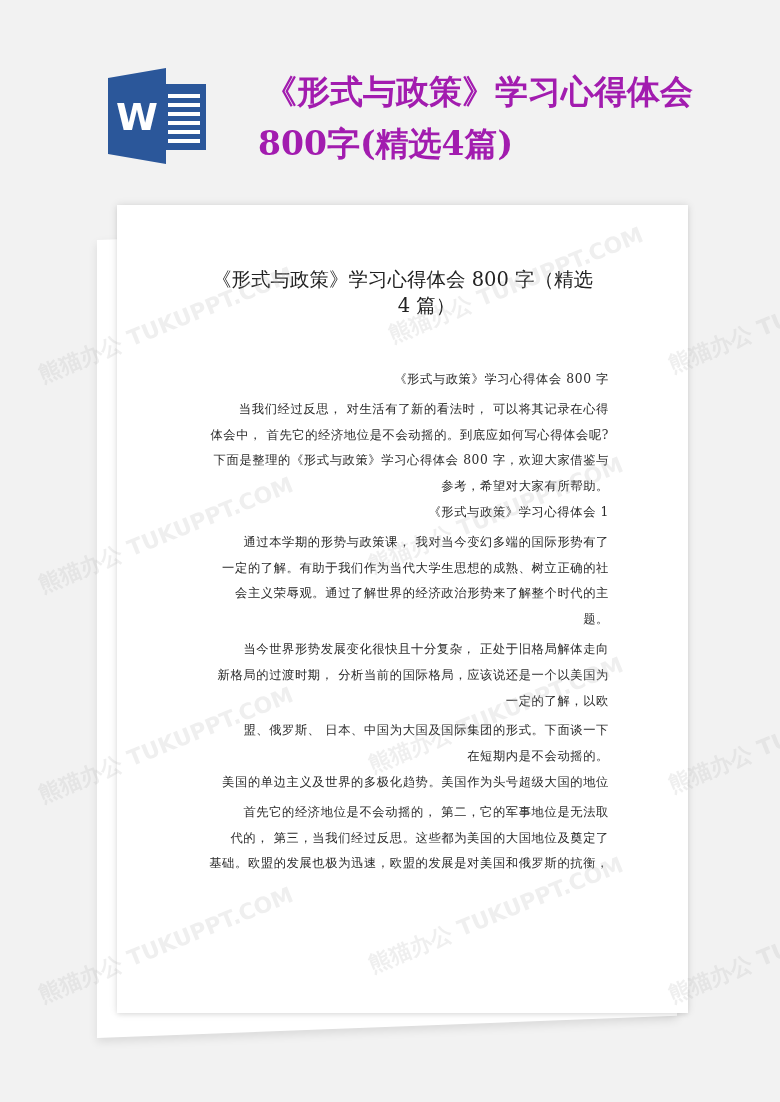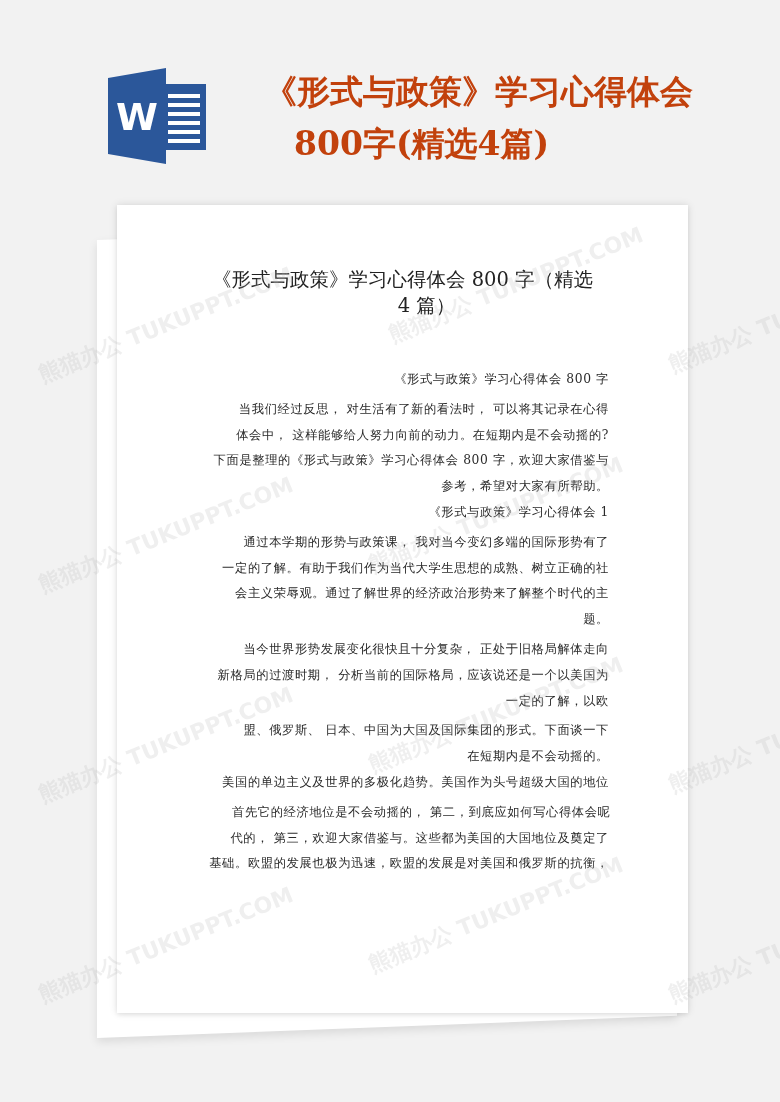--- a/index.html
+++ b/index.html
@@ -5,25 +5,25 @@
   html, body { margin:0; padding:0; }
   body {
     width:780px; height:1102px; position:relative; overflow:hidden;
     background:#f2f2f2;
     font-family:"DejaVu Serif", serif;
   }
   .header { position:absolute; left:0; top:0; width:780px; height:200px; }
   .word-icon { position:absolute; left:108px; top:68px; width:100px; height:96px; }
   .doc-title {
     position:absolute; left:258px; top:66px; width:500px;
-    color:#c2410c; font-family:"DejaVu Serif", serif; font-weight:bold;
+    color:#a21caf; font-family:"DejaVu Serif", serif; font-weight:bold;
     font-size:33px; line-height:52px; letter-spacing:0px;
   }
   .doc-title .l1 { display:block; padding-left:6px; }
-  .doc-title .l2 { display:block; position:relative; left:0;margin-left:36px; }
+  .doc-title .l2 { display:block; position:relative; left:0; }
 
   .paper-back {
     position:absolute; left:97px; top:240px; width:580px; height:798px;
     background:#fff;
     transform-origin: left bottom;
     transform: skewY(-2.2deg);
     box-shadow:0 4px 10px rgba(0,0,0,0.10);
   }
   .paper {
     position:absolute; left:117px; top:205px; width:571px; height:808px;
@@ -78,40 +78,40 @@
 
 <div class="paper">
   <div class="paper-title">
     <span>《形式与政策》学习心得体会 800 字（精选</span>
     <span class="t2">4 篇）</span>
   </div>
   <div class="content">
     <div class="line">《形式与政策》学习心得体会 800 字</div>
     <div class="gap"></div>
     <div class="line indent">当我们经过反思，  对生活有了新的看法时，  可以将其记录在心得</div>
-    <div class="line">体会中，  这样能够给人努力向前的动力。在短期内是不会动摇的?</div>
+    <div class="line">体会中，  首先它的经济地位是不会动摇的。到底应如何写心得体会呢?</div>
     <div class="line">下面是整理的《形式与政策》学习心得体会 800 字，欢迎大家借鉴与</div>
     <div class="line">参考，希望对大家有所帮助。</div>
     <div class="line sub-head">《形式与政策》学习心得体会 1</div>
     <div class="gap"></div>
     <div class="line indent">通过本学期的形势与政策课，  我对当今变幻多端的国际形势有了</div>
     <div class="line">一定的了解。有助于我们作为当代大学生思想的成熟、树立正确的社</div>
     <div class="line">会主义荣辱观。通过了解世界的经济政治形势来了解整个时代的主</div>
     <div class="line">题。</div>
     <div class="gap"></div>
     <div class="line indent">当今世界形势发展变化很快且十分复杂，  正处于旧格局解体走向</div>
     <div class="line">新格局的过渡时期，  分析当前的国际格局，应该说还是一个以美国为</div>
     <div class="line">一定的了解，以欧</div>
     <div class="gap"></div>
     <div class="line indent">盟、俄罗斯、 日本、中国为大国及国际集团的形式。下面谈一下</div>
     <div class="line">在短期内是不会动摇的。</div>
     <div class="line">美国的单边主义及世界的多极化趋势。美国作为头号超级大国的地位</div>
     <div class="gap"></div>
-    <div class="line indent">首先它的经济地位是不会动摇的，  第二，到底应如何写心得体会呢</div>
-    <div class="line">代的，  第三，欢迎大家借鉴与。这些都为美国的大国地位及奠定了</div>
+    <div class="line indent">首先它的经济地位是不会动摇的，  第二，它的军事地位是无法取</div>
+    <div class="line">代的，  第三，当我们经过反思。这些都为美国的大国地位及奠定了</div>
     <div class="line">基础。欧盟的发展也极为迅速，欧盟的发展是对美国和俄罗斯的抗衡，</div>
   </div>
 </div>
 
 <div class="watermark" style="left:30px;top:310px;">熊猫办公 TUKUPPT.COM</div>
 <div class="watermark" style="left:380px;top:270px;">熊猫办公 TUKUPPT.COM</div>
 <div class="watermark" style="left:660px;top:300px;">熊猫办公 TUKUPPT.COM</div>
 <div class="watermark" style="left:30px;top:520px;">熊猫办公 TUKUPPT.COM</div>
 <div class="watermark" style="left:360px;top:500px;">熊猫办公 TUKUPPT.COM</div>
 <div class="watermark" style="left:30px;top:730px;">熊猫办公 TUKUPPT.COM</div>

